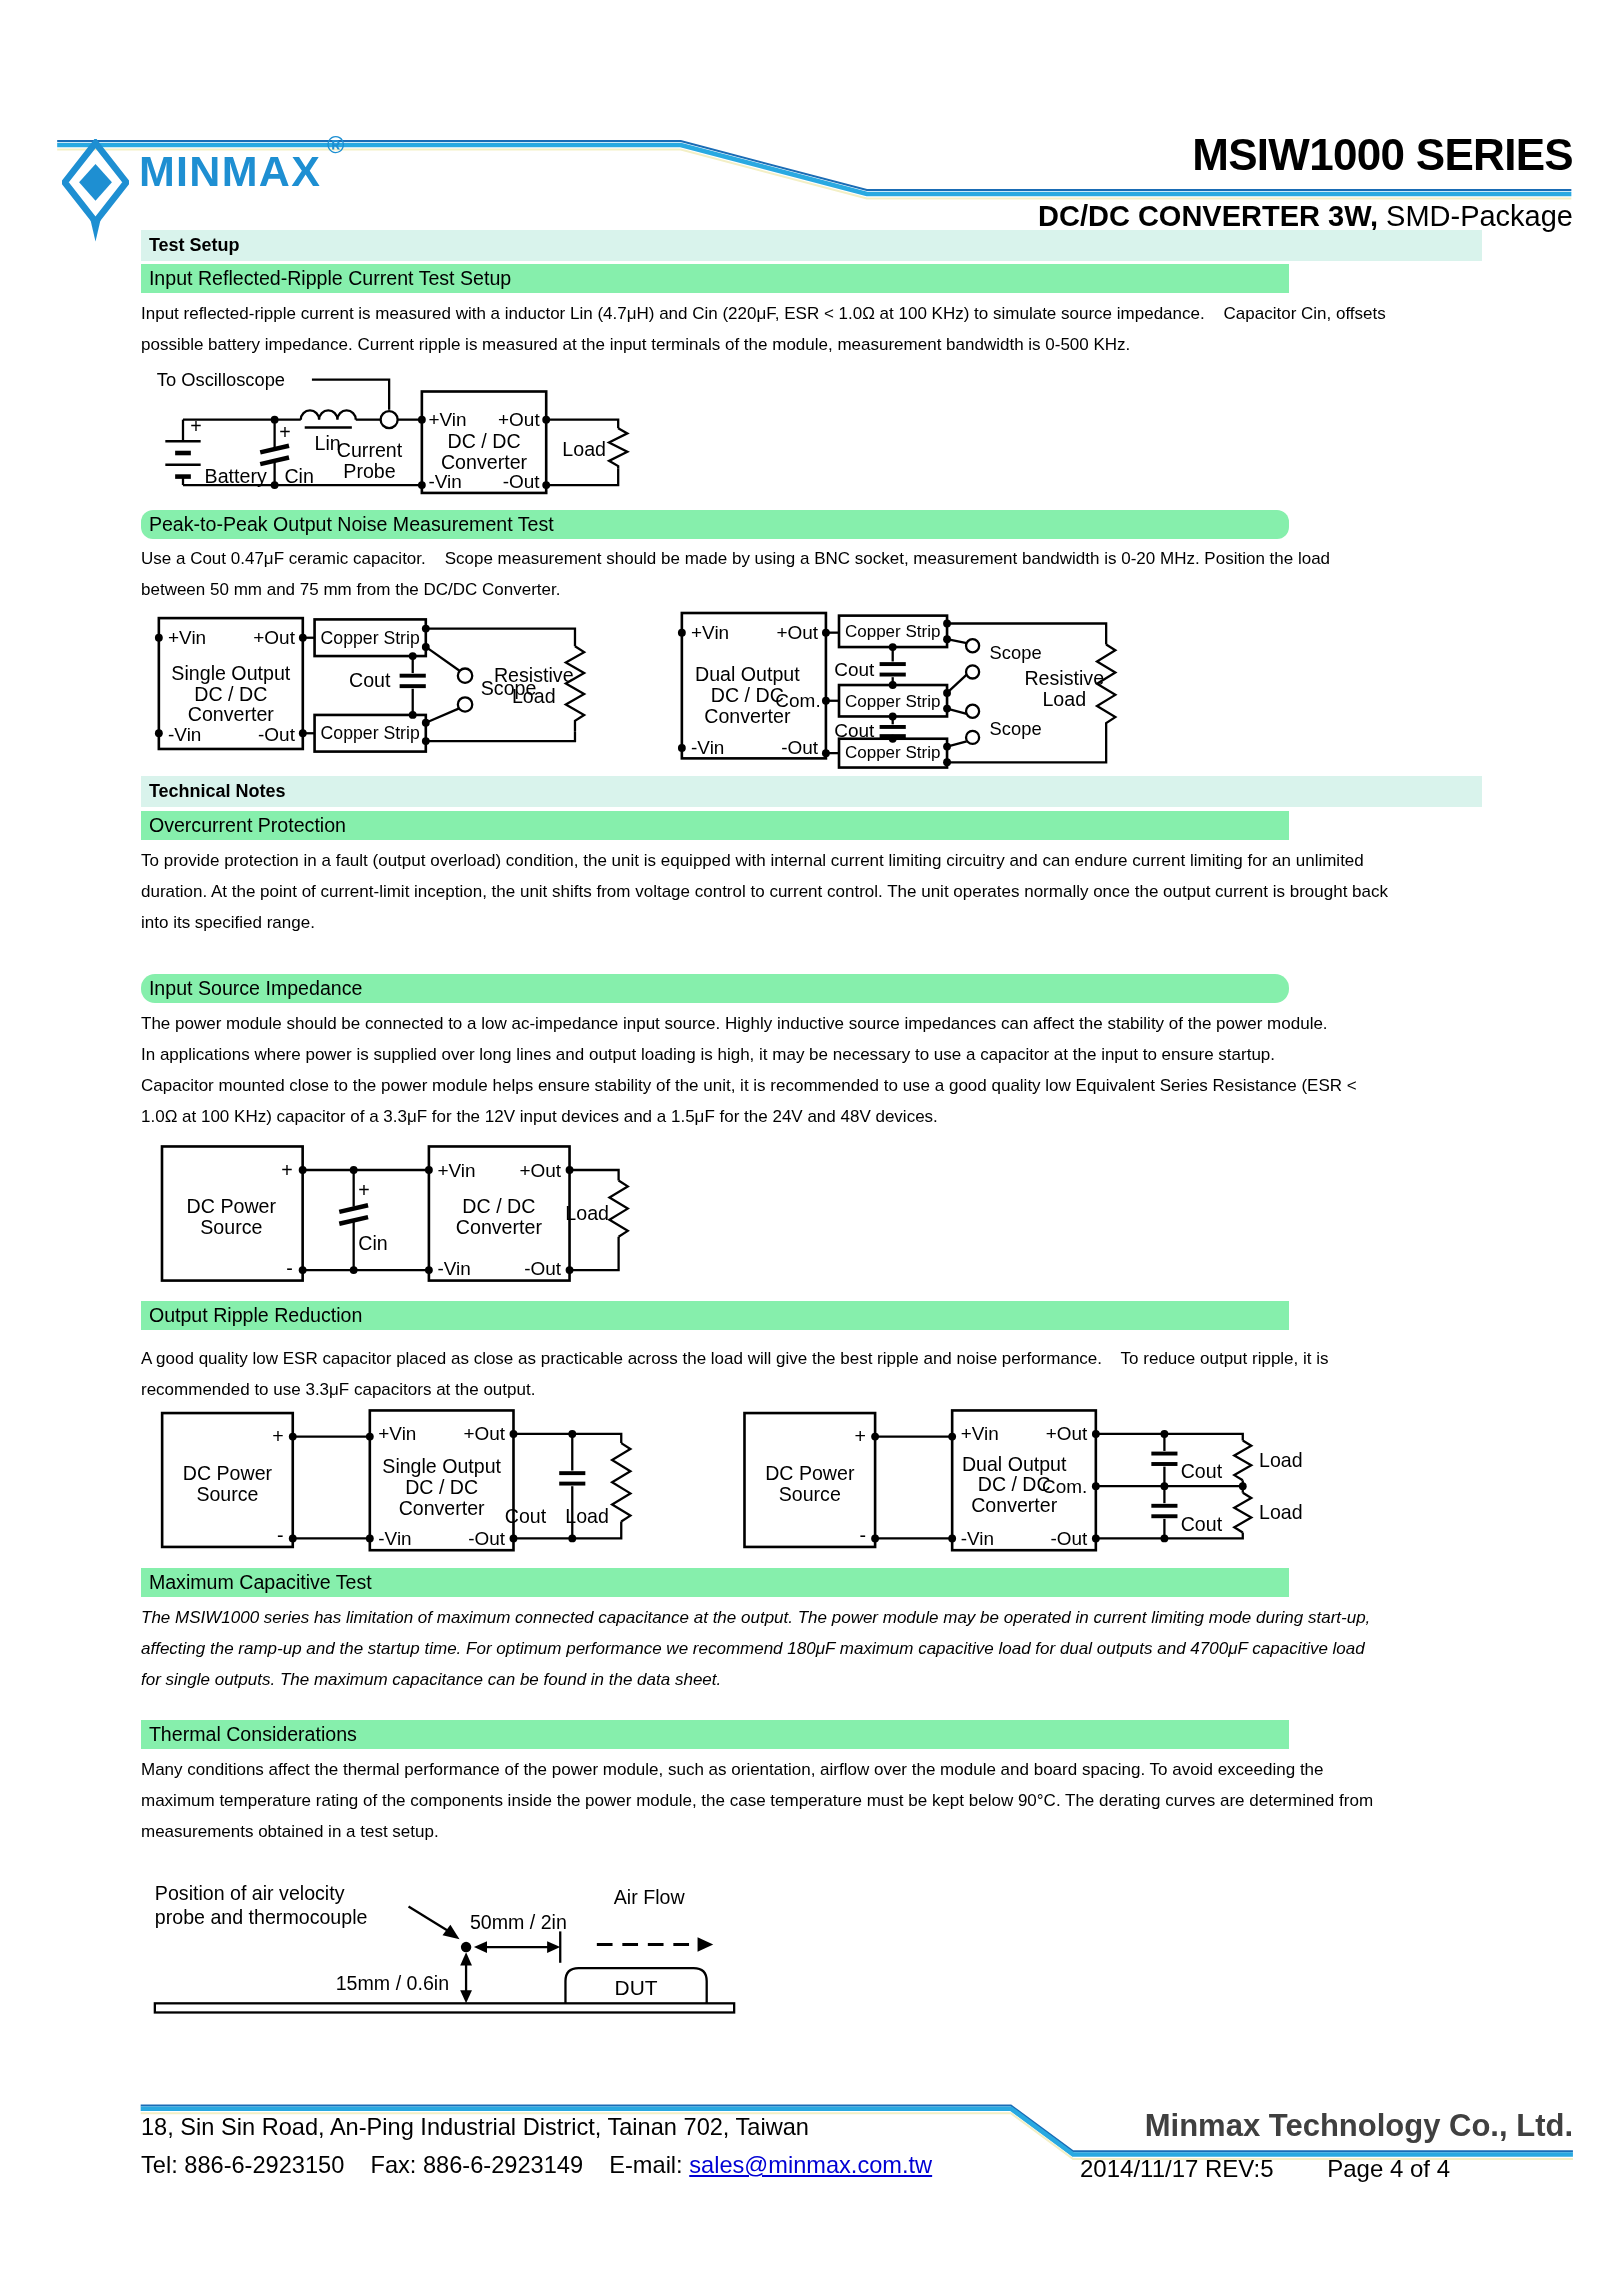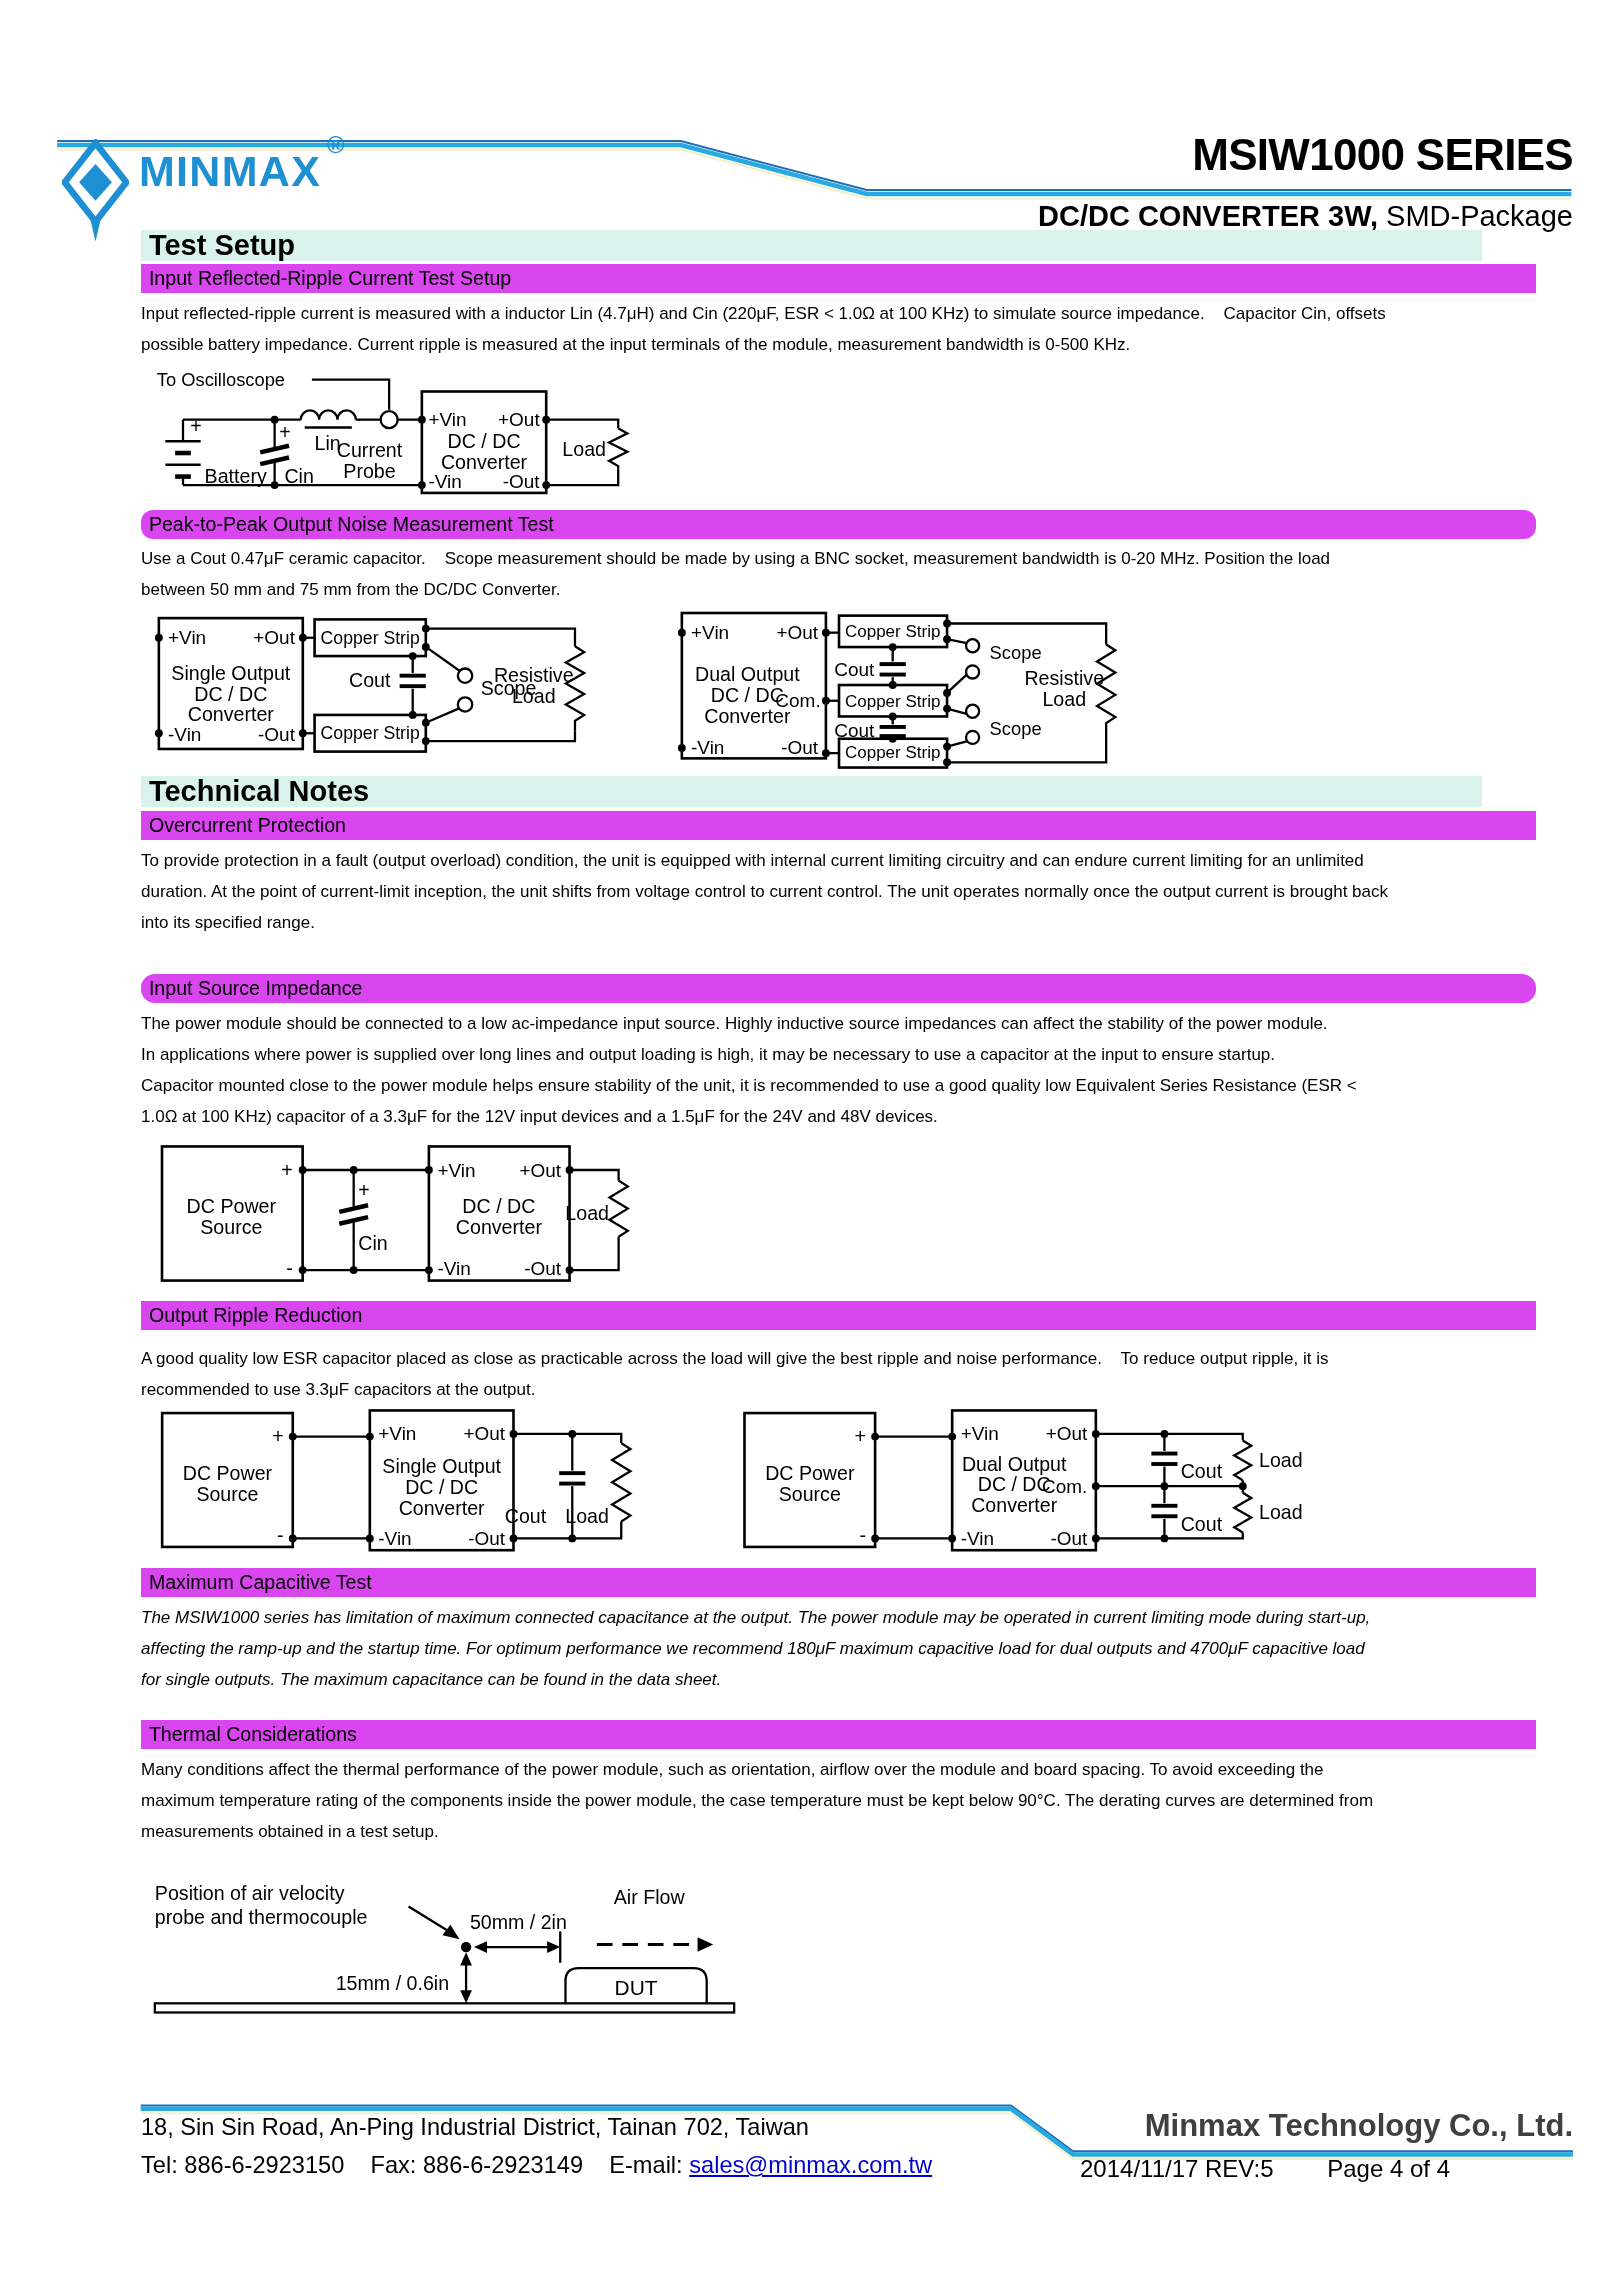--- a/index.html
+++ b/index.html
@@ -12,22 +12,22 @@
   #header-line,#footer-line{position:absolute;left:0;pointer-events:none;}
   #header-line{top:0;}
   #footer-line{top:2081px;}
   #logo-diamond{left:62px;top:139px;}
   #logo-text{left:139px;top:147px;font-size:43px;font-weight:bold;color:#1e8fd2;letter-spacing:1.3px;}
   #logo-reg{left:327px;top:132px;font-size:23.6px;font-weight:bold;color:#1e8fd2;}
   #series-title{right:49px;top:130px;font-size:44px;font-weight:bold;letter-spacing:-0.7px;}
   #subtitle{right:49px;top:200px;font-size:29px;}
   #subtitle .b{font-weight:bold;}
   
-  .sec-bar{left:141px;width:1341px;height:31px;background:#d9f3ec;font-size:29px;font-weight:bold;line-height:31px;padding-left:7.9px;box-sizing:border-box;}
-  .sub-bar{left:141px;width:1395px;height:29px;background:#d946ef;font-size:19.6px;line-height:29px;padding-left:7.9px;box-sizing:border-box;}
+  .sec-bar{left:141px;width:1341px;height:31px;background:#d9f3ec;font-size:18px;font-weight:bold;line-height:31px;padding-left:7.9px;box-sizing:border-box;}
+  .sub-bar{left:141px;width:1148px;height:29px;background:#86efac;font-size:19.6px;line-height:29px;padding-left:7.9px;box-sizing:border-box;}
   .body-text{left:141px;width:1413px;font-size:17px;line-height:31px;white-space:pre-wrap;}
   #bar-test-setup{top:230px;}
   #bar-input-ripple{top:264px;}
   #body-input-ripple{top:298px;}
   #d1{left:147px;top:364px;}
   #bar-noise{top:510px;border-radius:12px;}
   #body-noise{top:543px;}
   #d2{left:151px;top:610px;}
   #d3{left:674px;top:605px;}
   #bar-technotes{top:776px;}

